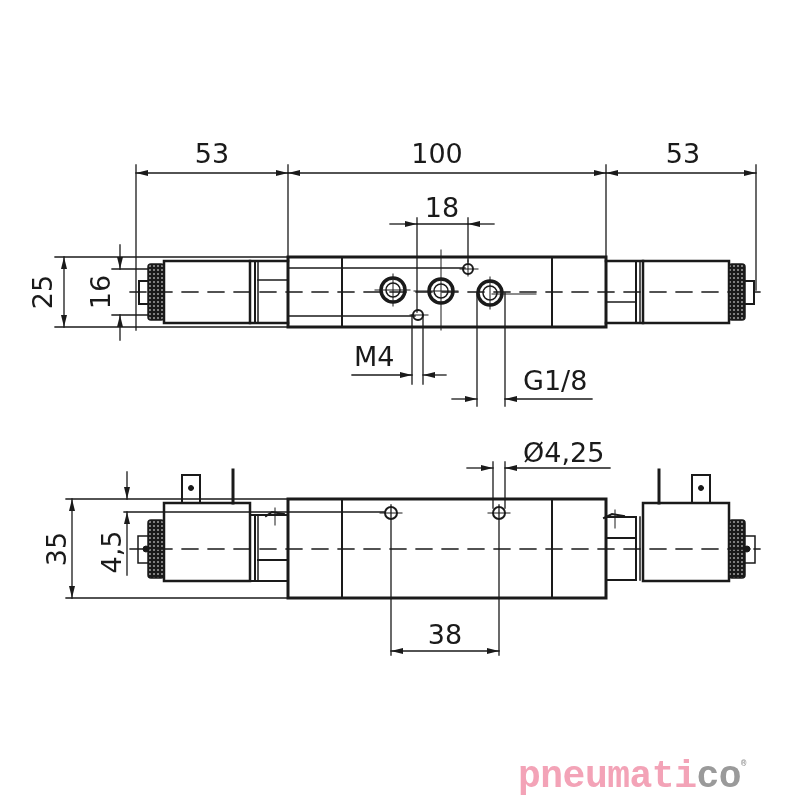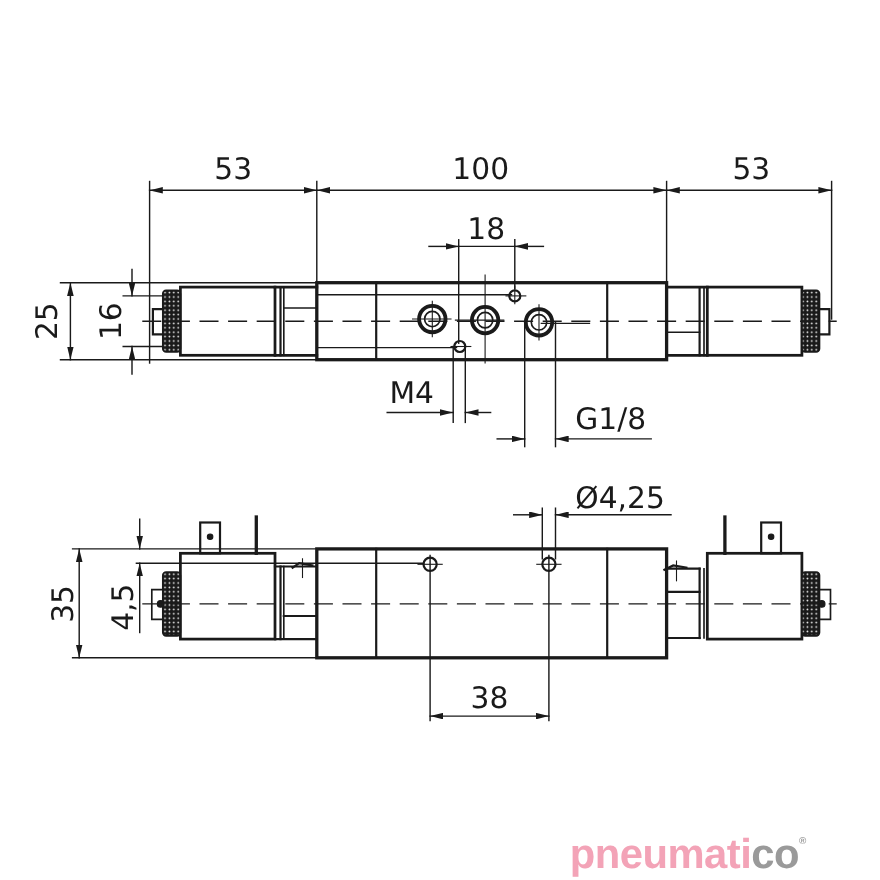--- a/index.html
+++ b/index.html
@@ -1,19 +1,19 @@
 <!DOCTYPE html>
 <html><head>
   <meta charset="utf-8">
   <style>
     html, body { margin: 0; padding: 0; background: #ffffff; }
     body { width: 800px; height: 800px; position: relative; overflow: hidden; }
     svg { position: absolute; left: 0; top: 0; }
     .dimtext { font-family: "DejaVu Sans", "Liberation Sans", sans-serif; font-size: 27px; fill: #1a1a1a; }
-    .logo { position: absolute; left: 518px; top: 758px; font-family: Liberation Sans, sans-serif; font-weight: bold; font-size: 38px; letter-spacing: -0.5px; color: #f3a3b7; line-height: 1; }
+    .logo { position: absolute; left: 518px; top: 758px; font-family: Liberation Mono, monospace; font-weight: bold; font-size: 38px; letter-spacing: -0.5px; color: #f3a3b7; line-height: 1; }
     .logo .co { color: #9a9a9a; }
     .logo .reg { font-size: 9px; color: #9a9a9a; vertical-align: top; position: relative; top: 2px; }
   </style>
 </head>
 <body>
 
 <svg width="800" height="800" viewBox="0 0 800 800">
   <defs>
     <pattern id="knurl" width="4" height="4" patternUnits="userSpaceOnUse">
       <rect width="4" height="4" fill="#1a1a1a"></rect>

